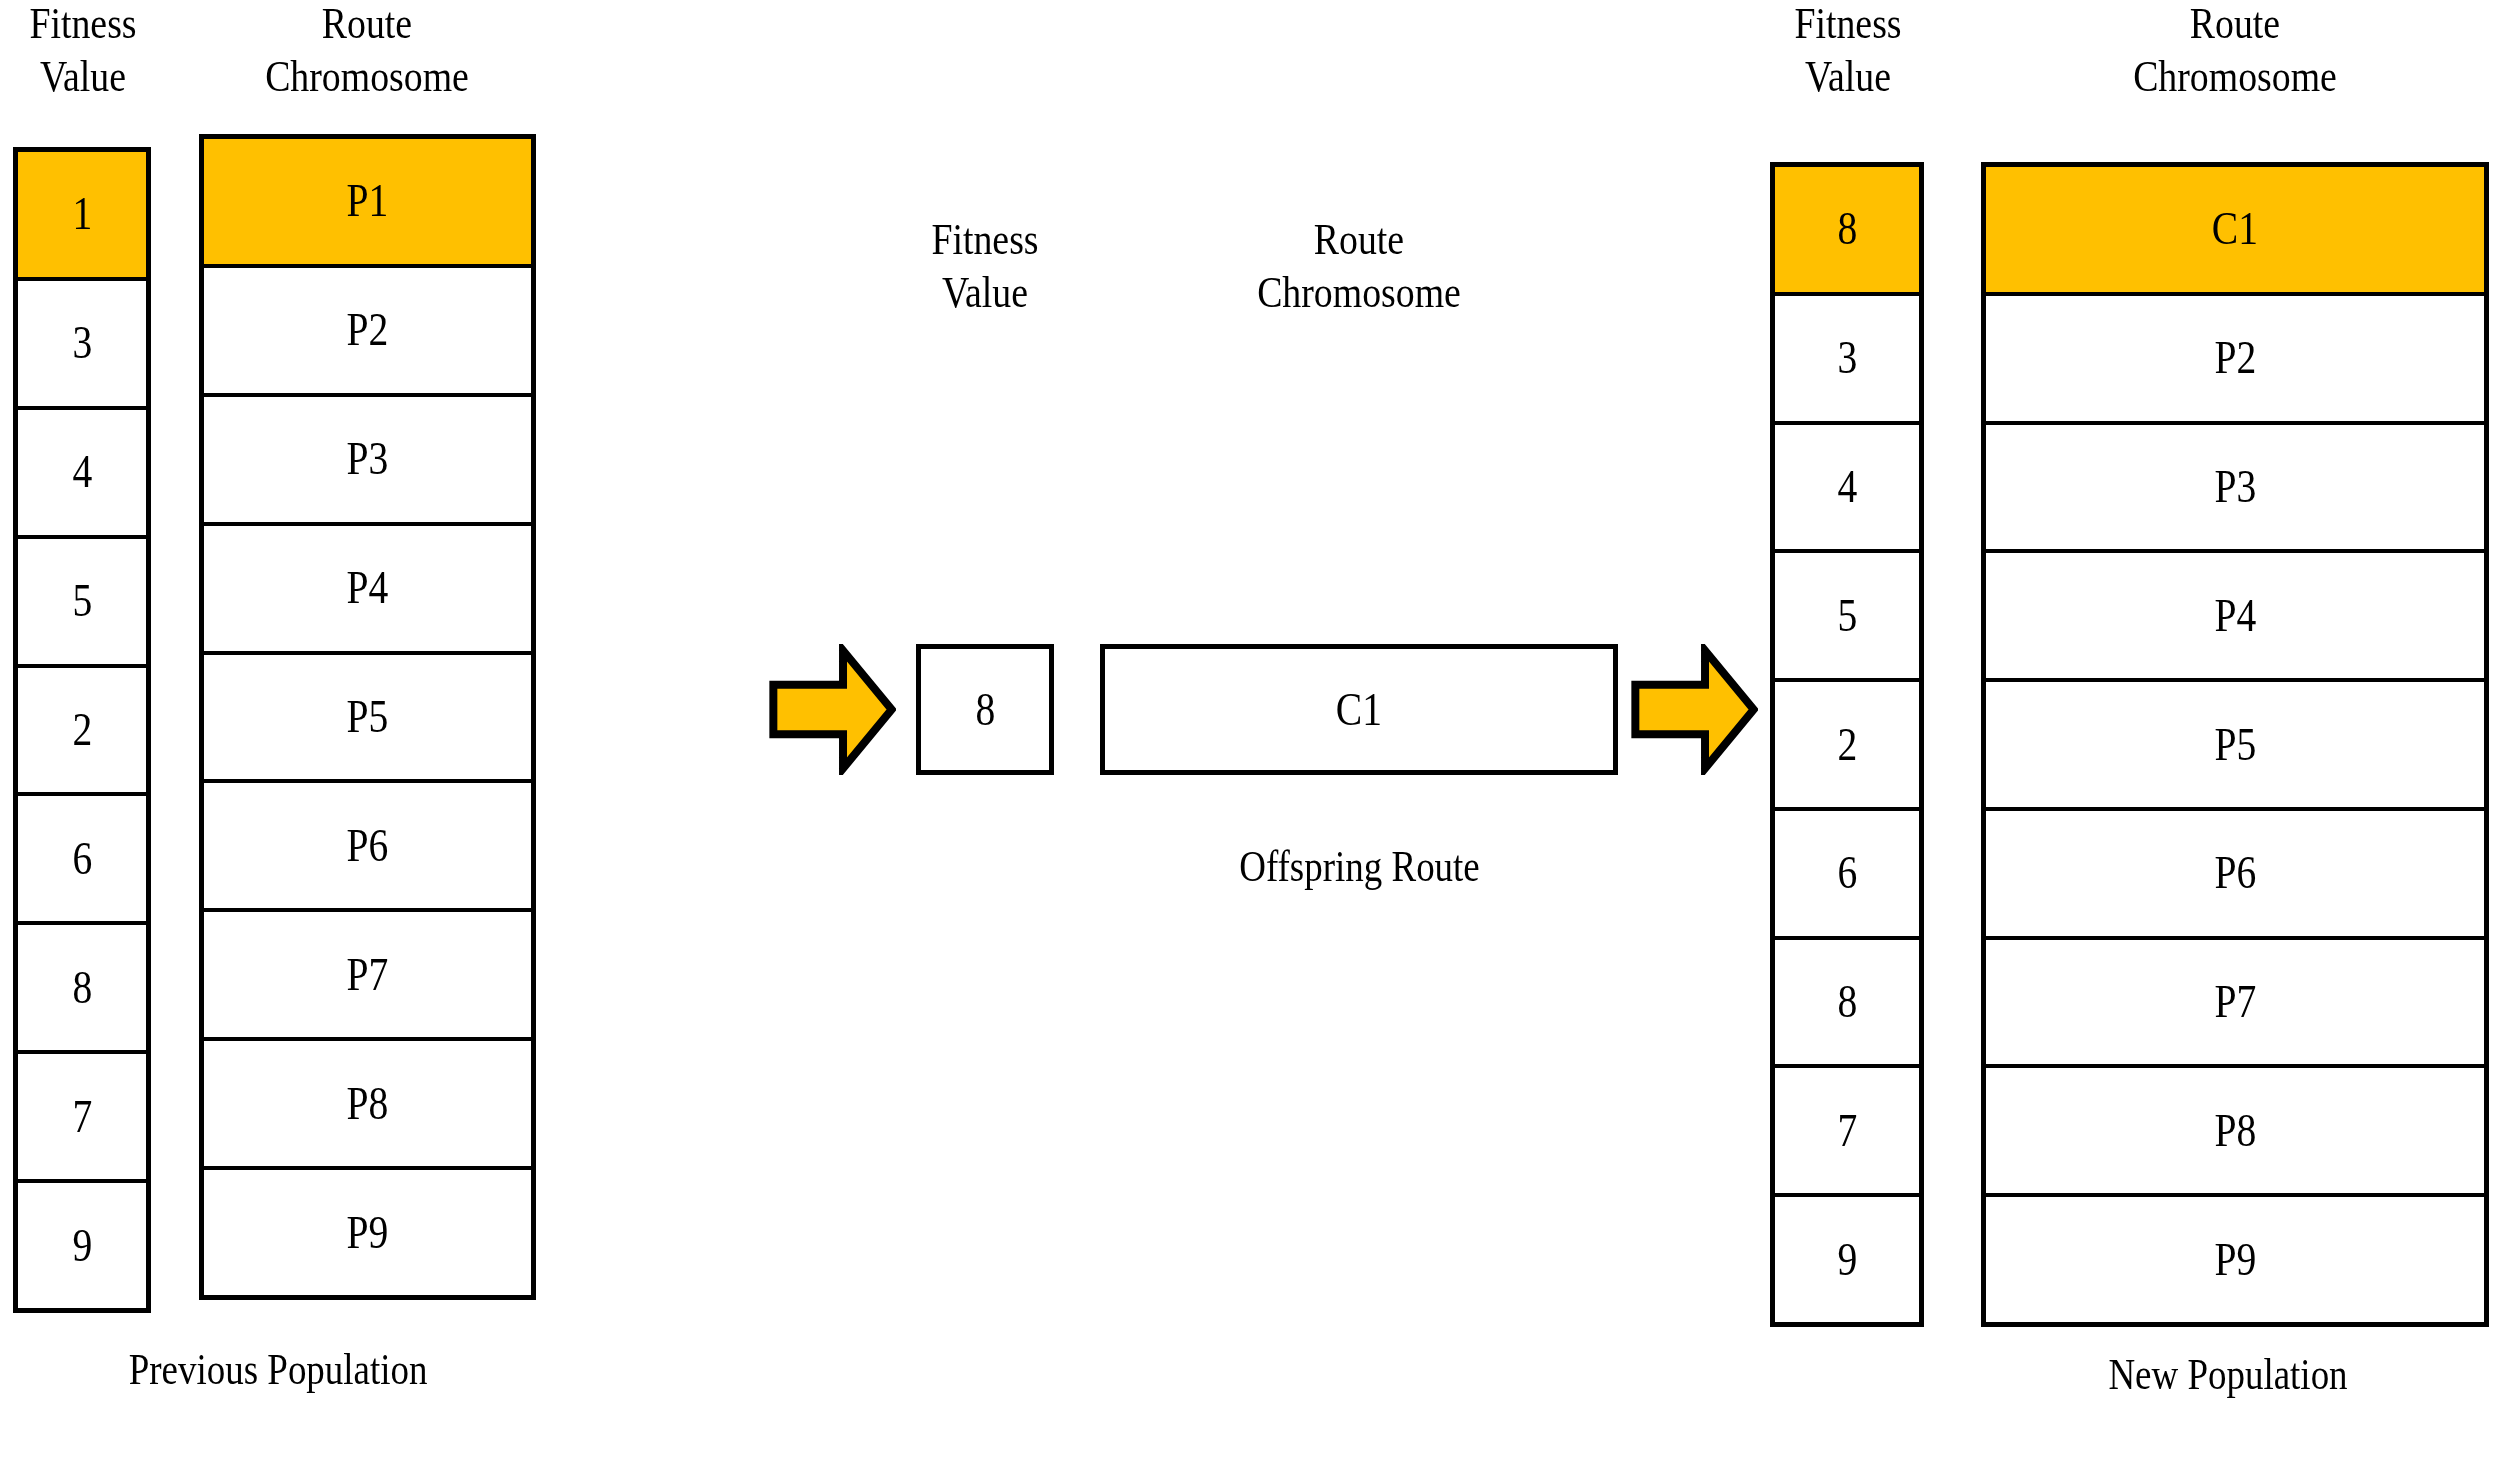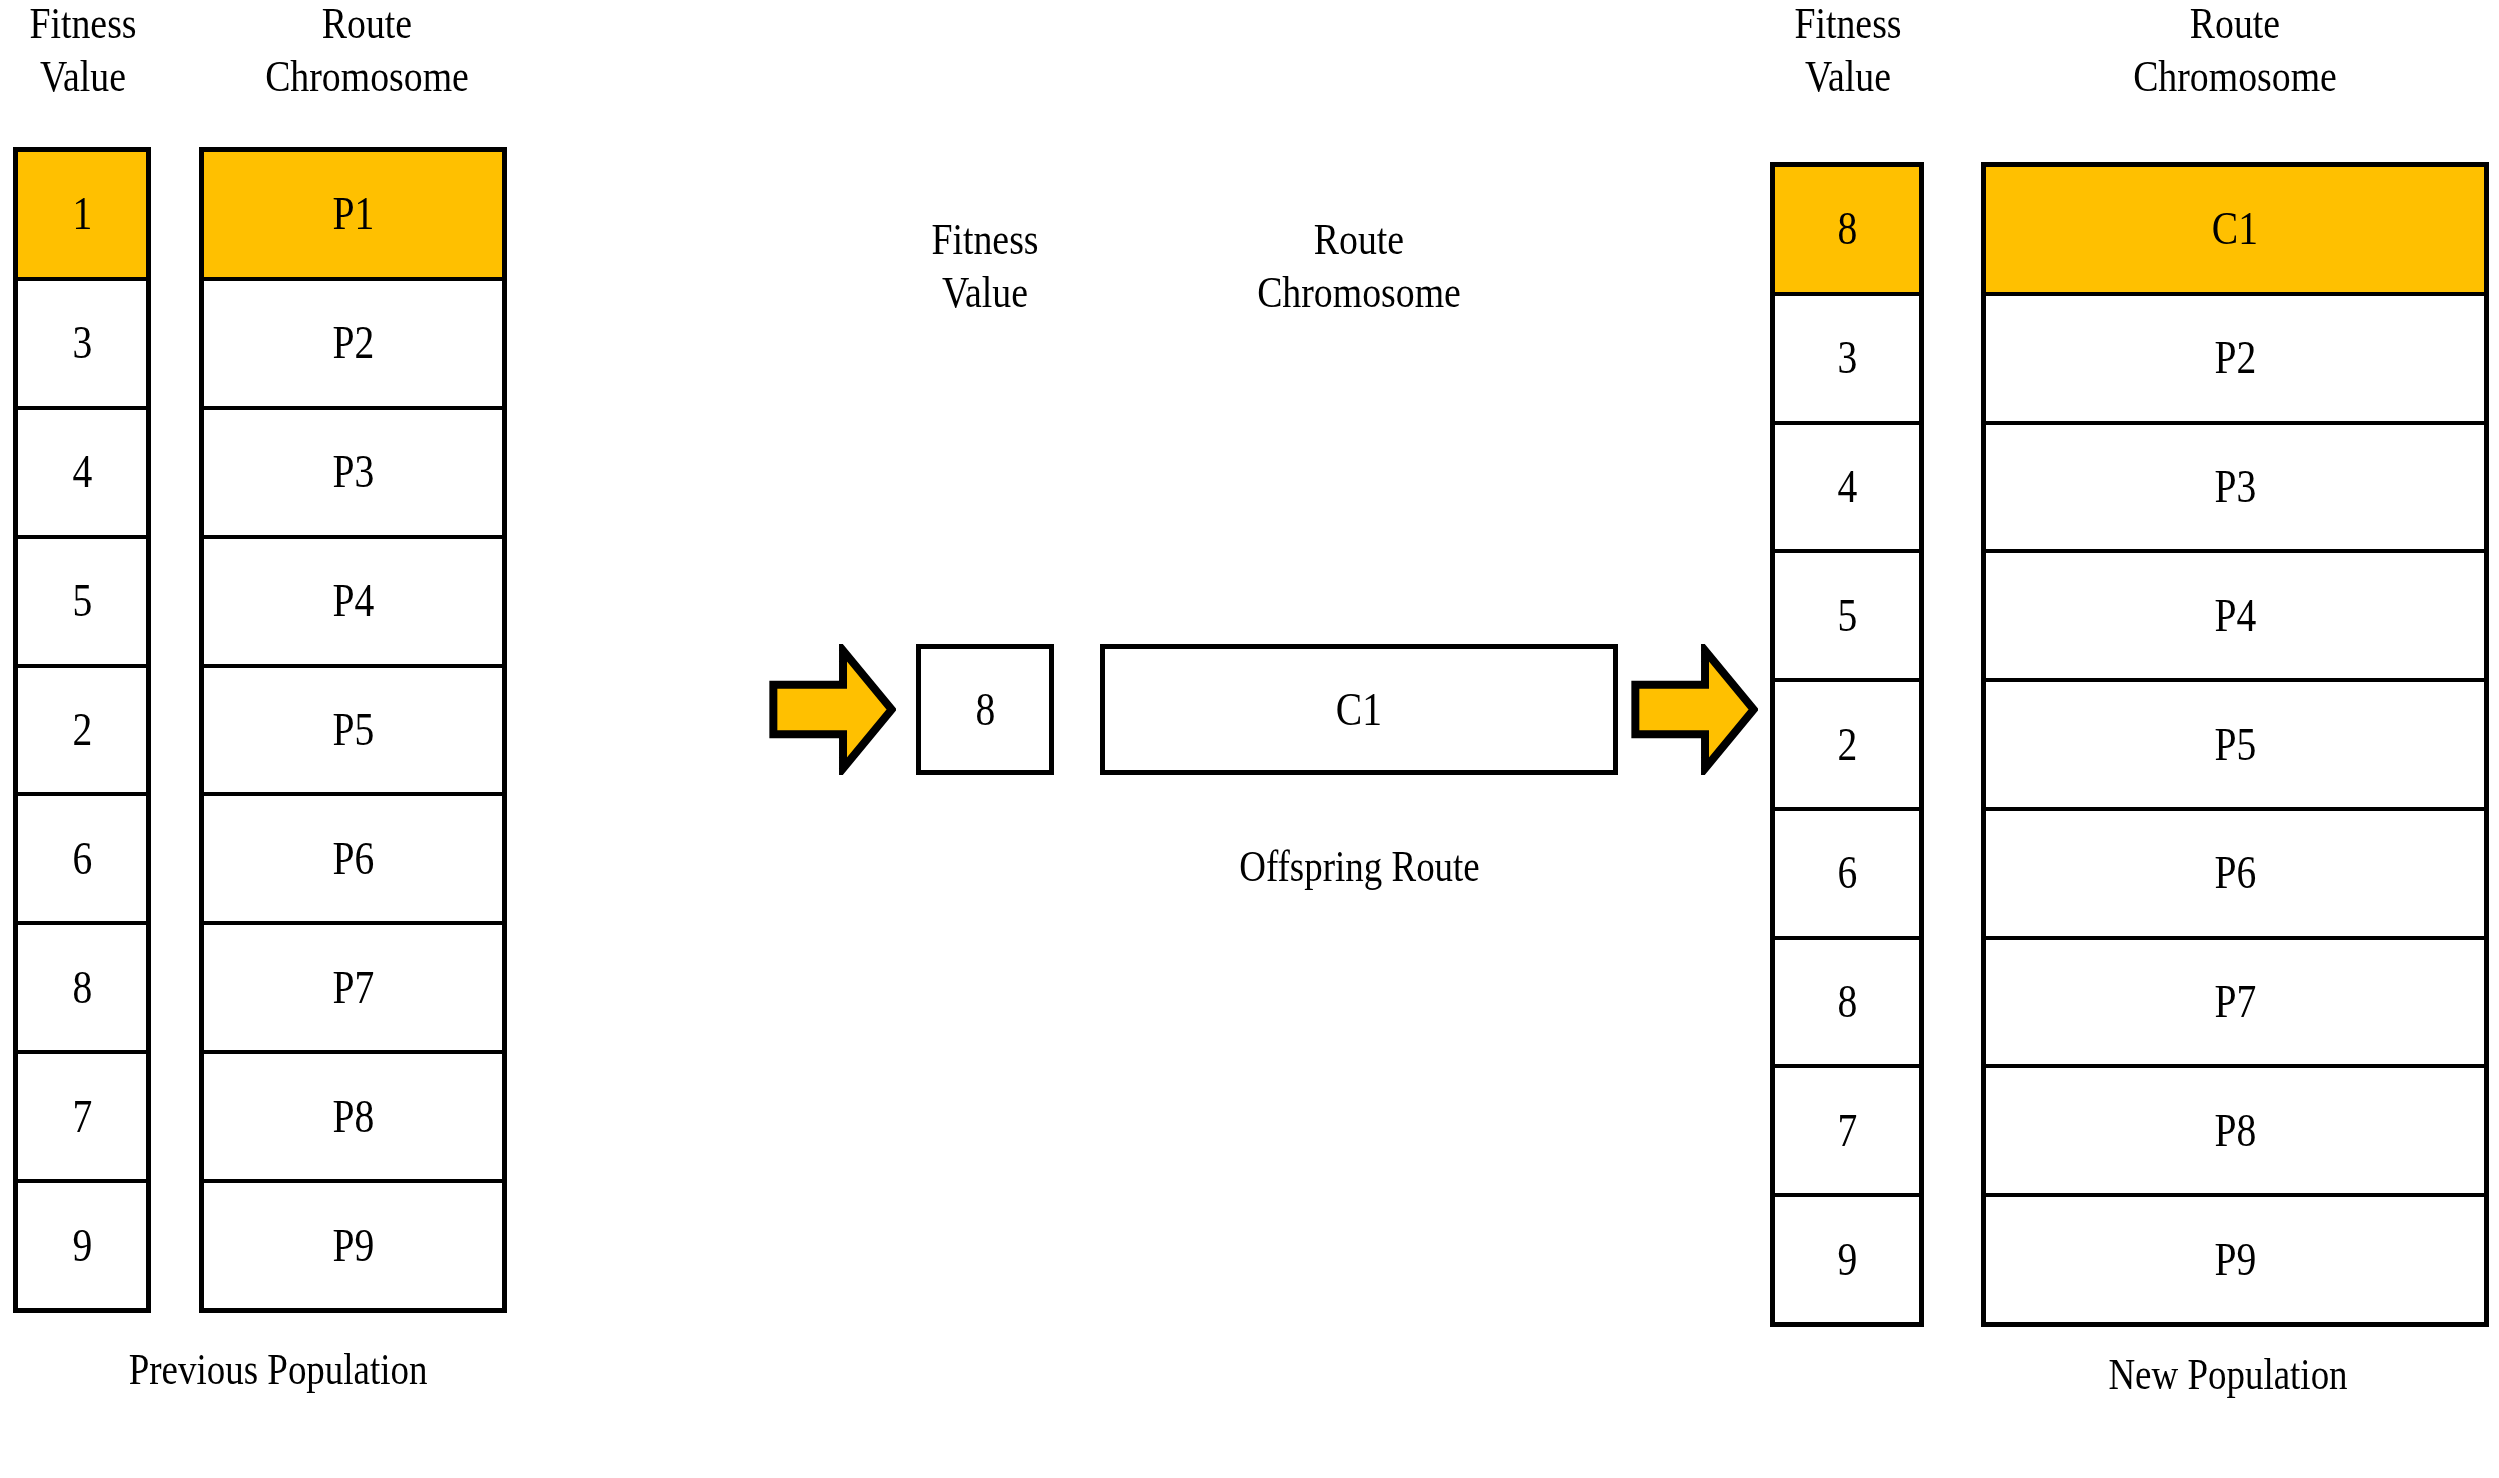--- a/index.html
+++ b/index.html
@@ -116,21 +116,21 @@
       <span>8</span>
     </div>
     <div class="cell">
       <span>7</span>
     </div>
     <div class="cell">
       <span>9</span>
     </div>
   </div>
 
-<div class="col" id="prev-route-col" style="left:199px; top:147px; width:308px; height:1166px;">
+<div class="col" id="prev-route-col" style="left:199px; top:134px; width:337px; height:1166px;">
     <div class="cell hl">
       <span>P1</span>
     </div>
     <div class="cell">
       <span>P2</span>
     </div>
     <div class="cell">
       <span>P3</span>
     </div>
     <div class="cell">

